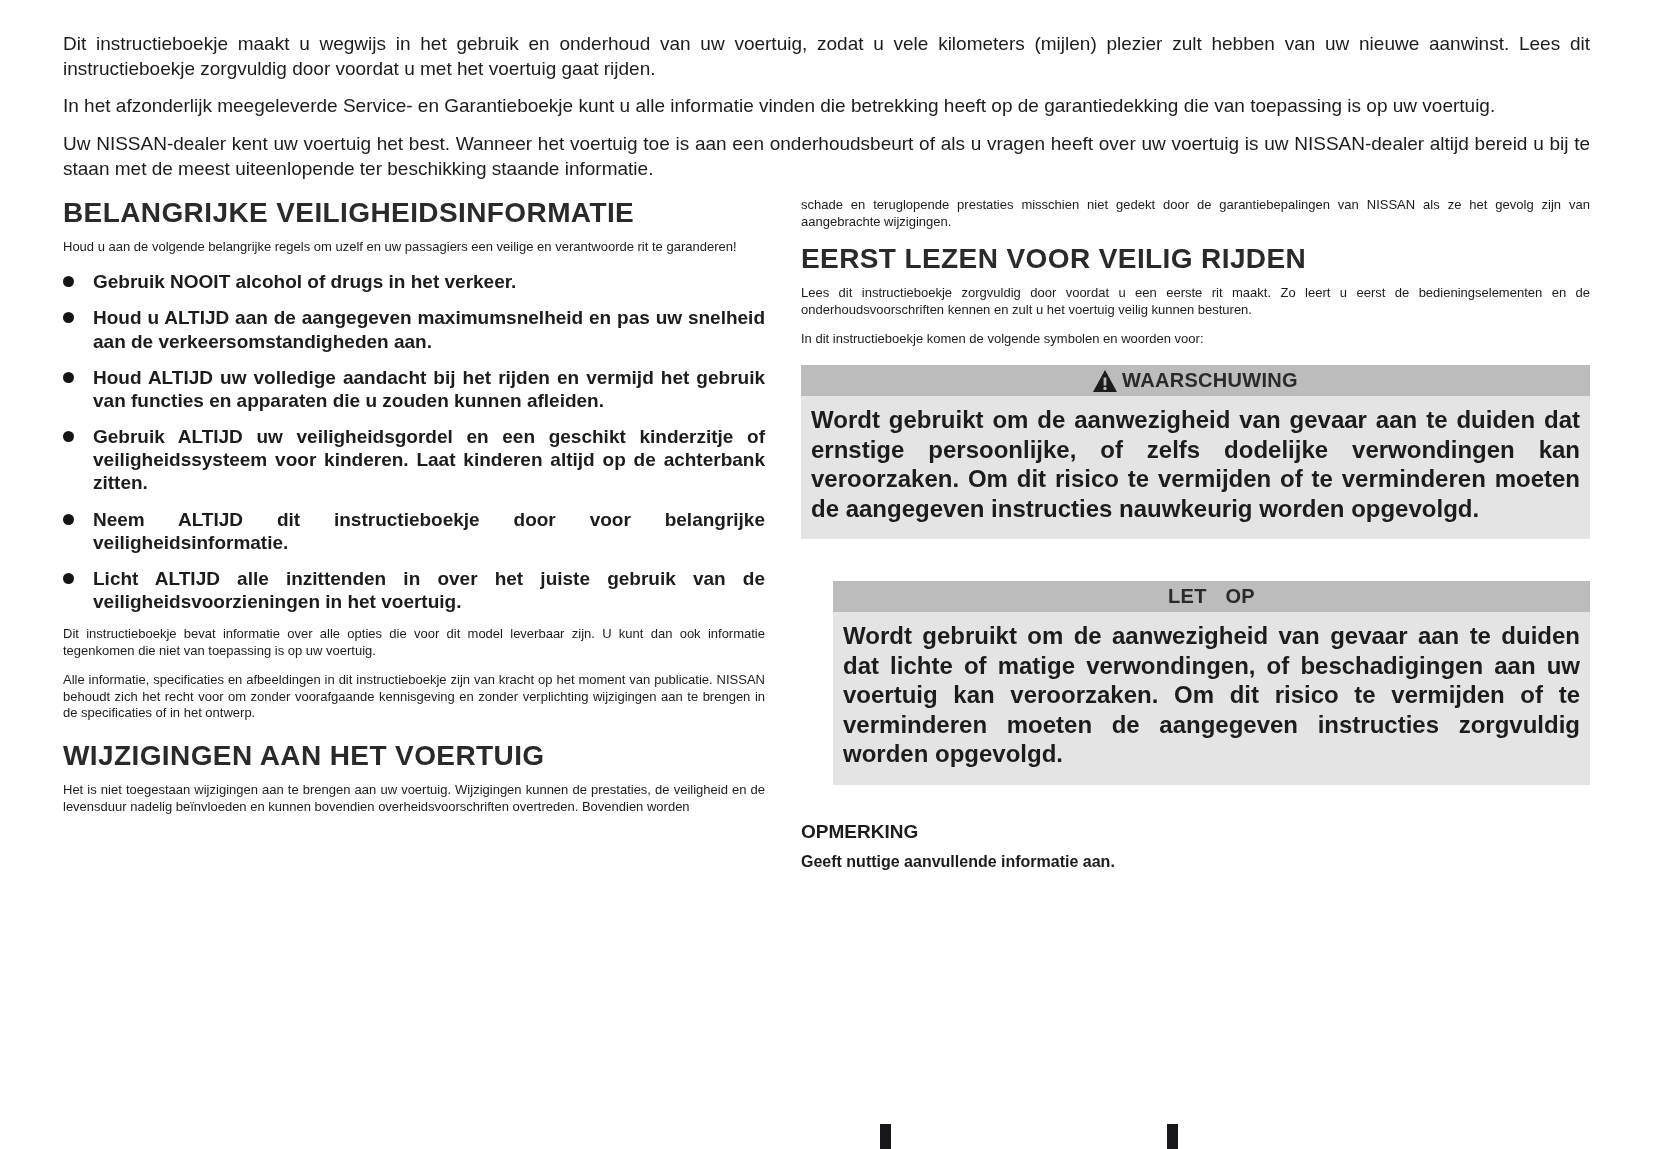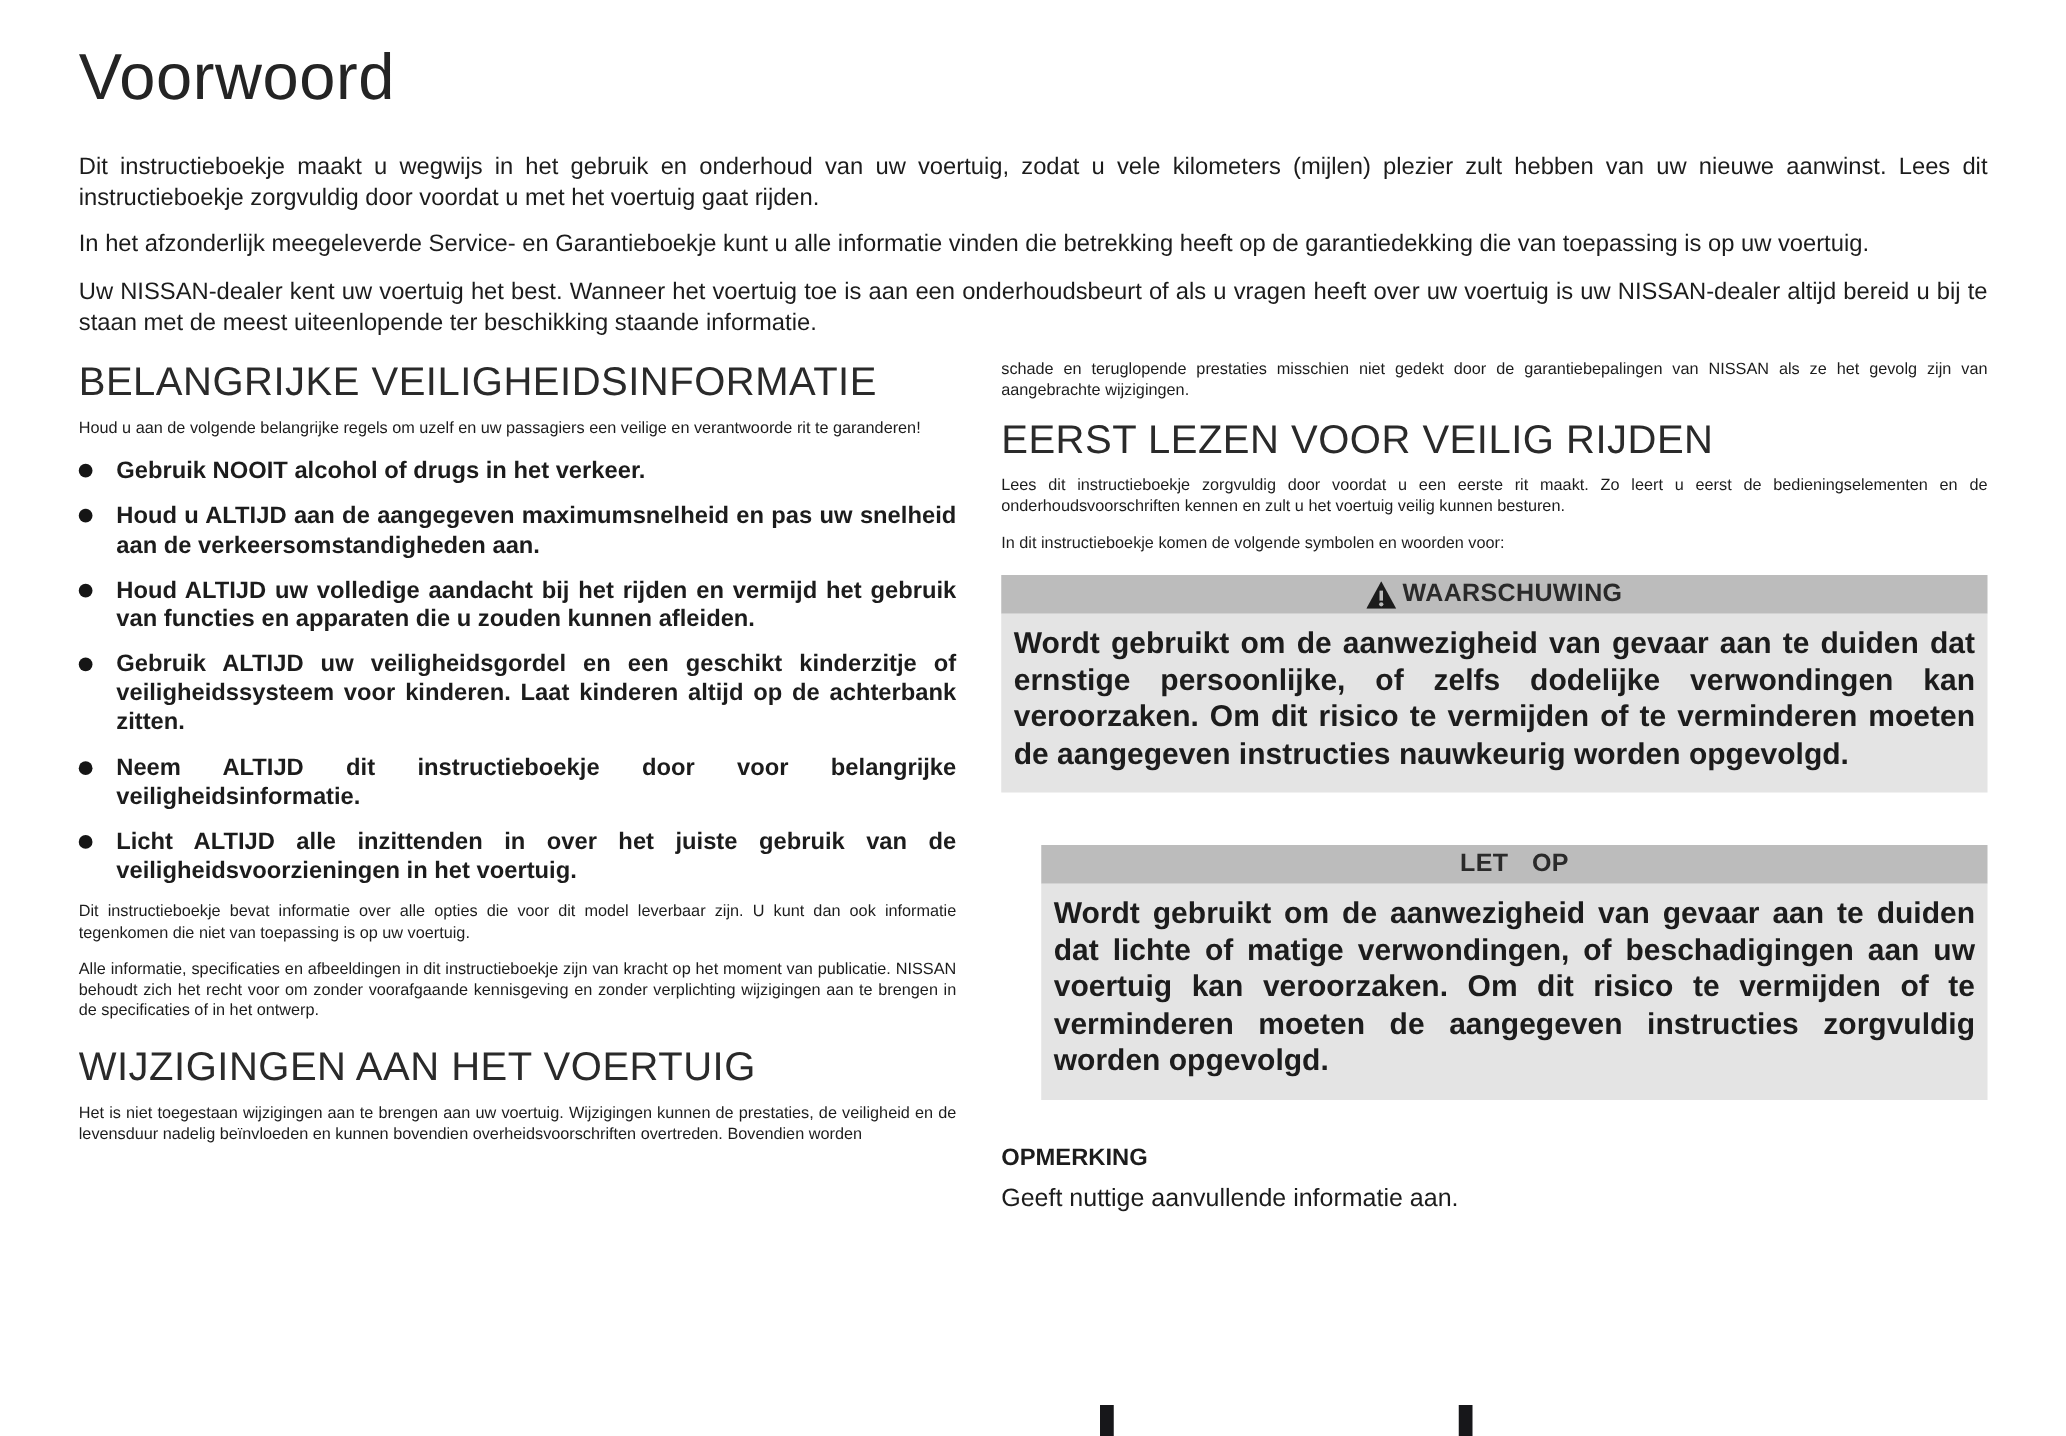--- a/index.html
+++ b/index.html
@@ -30,22 +30,22 @@
     text-align: justify;
   }
   .columns {
     display: flex;
     gap: 36px;
     margin-top: 16px;
   }
   .col-left  { width: 702px; flex: 0 0 702px; }
   .col-right { flex: 1; }
   .section-heading {
-    font-size: 32px;
-    font-weight: 400;
+    font-size: 28px;
+    font-weight: 700;
     letter-spacing: 0.4px;
     color: #2a2a2a;
     margin: 0 0 10px 0;
   }
   .section-heading.spaced { margin-top: 18px; }
   .body-para {
     font-size: 13px;
     line-height: 1.29;
     margin: 0 0 12px 0;
     text-align: justify;
@@ -93,41 +93,40 @@
     line-height: 1.23;
     text-align: justify;
   }
   .note-block { margin-top: 36px; }
   .note-label {
     font-size: 19px;
     font-weight: 700;
     margin: 0 0 10px 0;
   }
   .note-text {
-    font-size: 20px;
-    font-weight: 400;
+    font-size: 16px;
+    font-weight: 700;
     margin: 0;
   }
   .page-mark {
     position: absolute;
     width: 11px;
     height: 25px;
     background: #17171a;
     bottom: 0;
   }
   .page-mark.mark-left  { left: 880px; }
   .page-mark.mark-right { left: 1167px; }
 </style>
 </head>
 <body>
 
 <div class="page">
   <div class="content">
 
-    <h1 class="doc-title">Voorwoord</h1>
 
     <div class="intro">
       <p>Dit instructieboekje maakt u wegwijs in het gebruik en onderhoud van uw voertuig, zodat u vele kilometers (mijlen) plezier zult hebben van uw nieuwe aanwinst. Lees dit instructieboekje zorgvuldig door voordat u met het voertuig gaat rijden.</p>
       <p>In het afzonderlijk meegeleverde Service- en Garantieboekje kunt u alle informatie vinden die betrekking heeft op de garantiedekking die van toepassing is op uw voertuig.</p>
       <p>Uw NISSAN-dealer kent uw voertuig het best. Wanneer het voertuig toe is aan een onderhoudsbeurt of als u vragen heeft over uw voertuig is uw NISSAN-dealer altijd bereid u bij te staan met de meest uiteenlopende ter beschikking staande informatie.</p>
     </div>
 
     <div class="columns">
 
       <div class="col-left">

